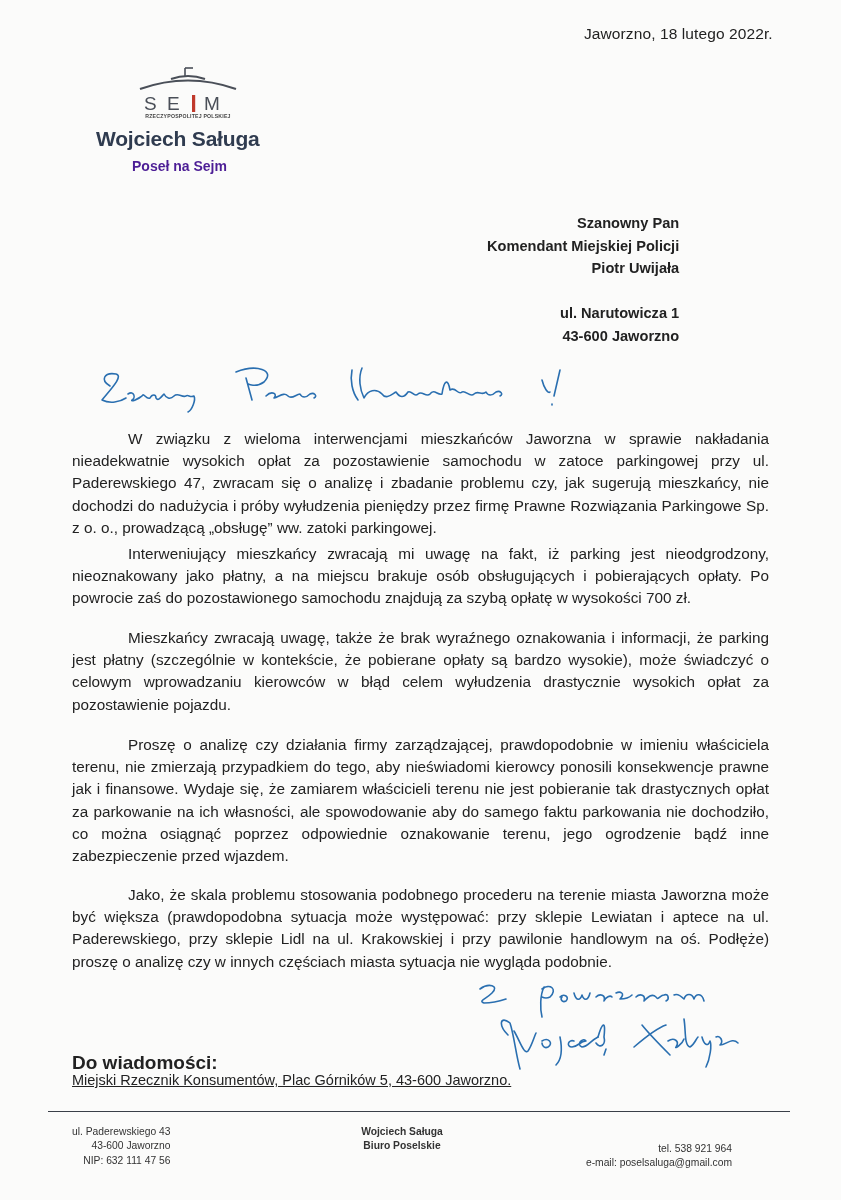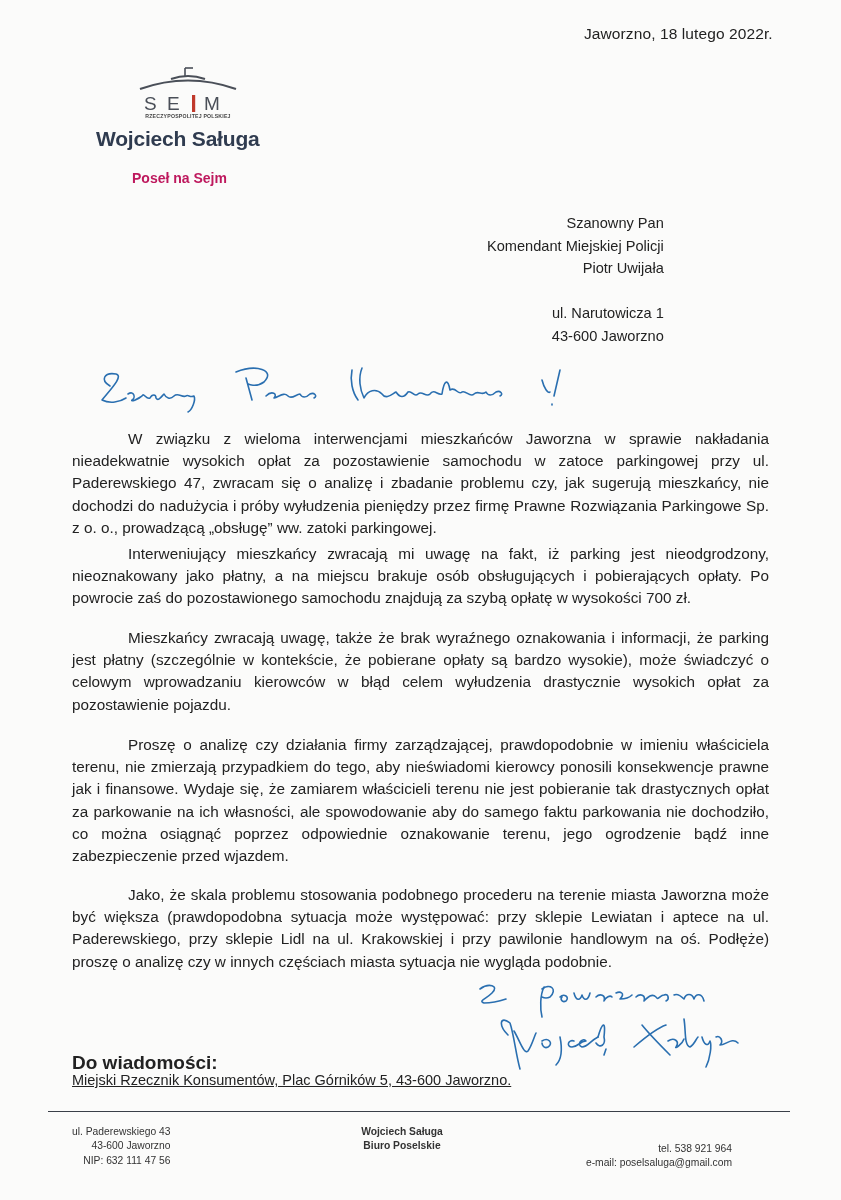--- a/index.html
+++ b/index.html
@@ -11,23 +11,23 @@
       font-family: "Liberation Sans", "DejaVu Sans", sans-serif;
       color: #1e1e1e;
     }
     .abs { position: absolute; text-align: right; }
     .date { left: 584px; top: 25px; font-size: 15.5px; color: #222; letter-spacing: 0.1px; }
 
     .logo { left: 138px; top: 62px; width: 100px; height: 60px; }
     .logo svg { display: block; }
     .sejm-sub { left: 140px; top: 113px; width: 96px; text-align: center; font-size: 5.2px; font-weight: bold; letter-spacing: 0.2px; color: #444; }
     .mp-name { left: 96px; top: 127px; font-size: 21px; font-weight: bold; color: #2f3b4f; letter-spacing: -0.2px; }
-    .mp-title { left: 132px; top: 158px; font-size: 14px; font-weight: bold; color: #be185d; margin-top: 12px; }
+    .mp-title { left: 132px; top: 158px; font-size: 14px; font-weight: bold; color: #4c1d95; }
 
-    .recipient { left: 487px; top: 212px; font-size: 14.6px; font-weight: normal; line-height: 22.5px; color: #222; }
+    .recipient { left: 487px; top: 212px; font-size: 14.6px; font-weight: bold; line-height: 22.5px; color: #222; }
     .recipient .gap { height: 22.5px; }
 
     .greeting { left: 96px; top: 360px; }
 
     .body-text {
       left: 72px; width: 697px;
       font-size: 15.3px; line-height: 22.2px; color: #222;
       text-align: justify;
     }
     .body-text p { margin: 0; text-indent: 56px; }

